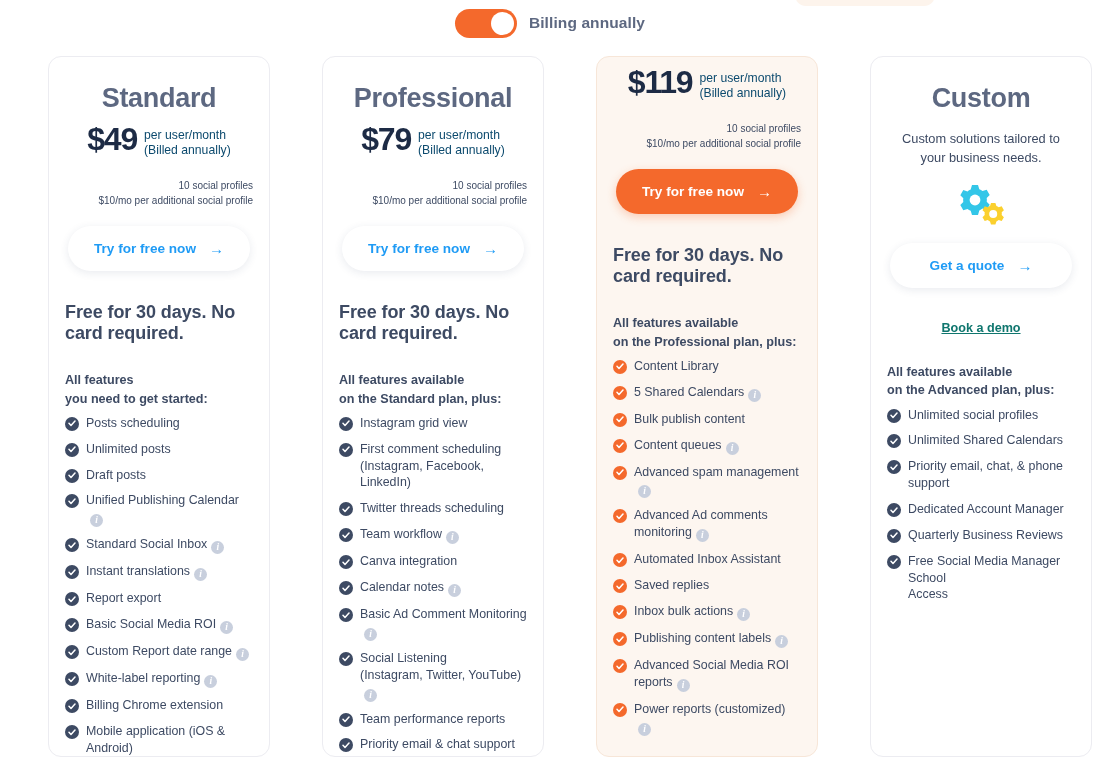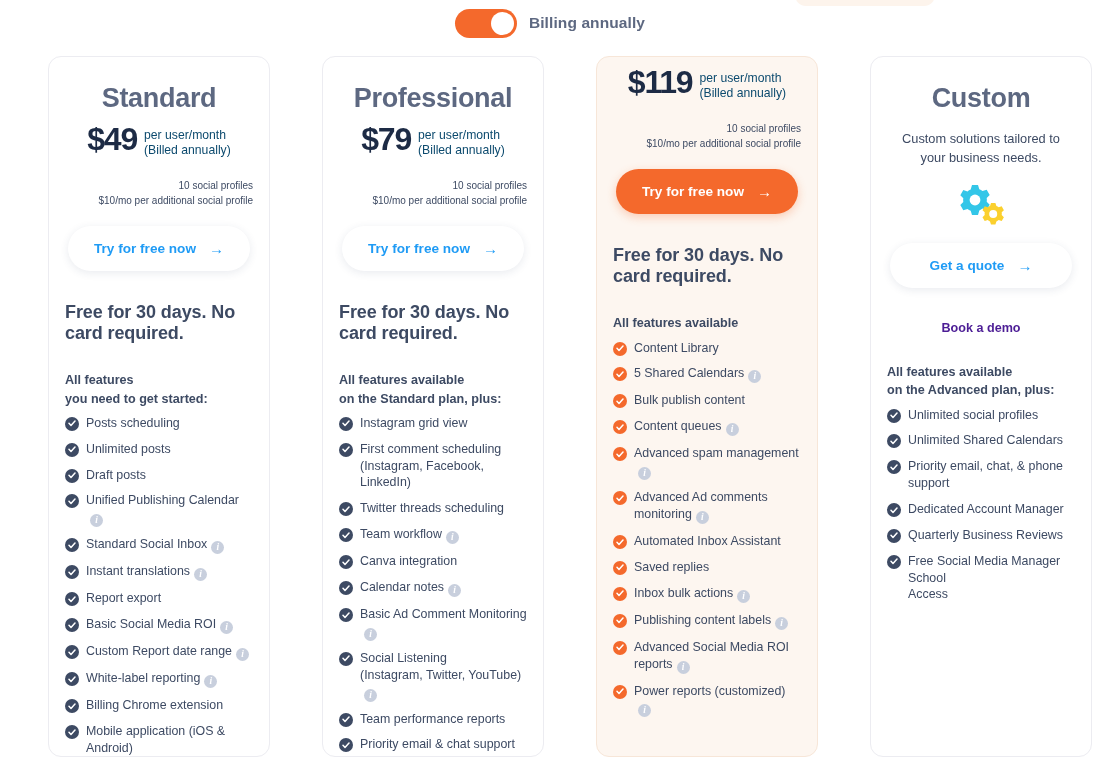--- a/index.html
+++ b/index.html
@@ -182,21 +182,22 @@
     letter-spacing: -.1px;
   }
 
   .demo-link-wrap {
     text-align: center;
     margin-top: 30px;
   }
   .demo-link {
     font-size: 12.6px;
     font-weight: bold;
-    color: #4c1d95;
+    color: #0f766e;
+    text-decoration: underline;
     cursor: pointer;
   }
 
   .features-head {
     font-size: 12.6px;
     font-weight: bold;
     color: #3d4a63;
     line-height: 1.45;
     margin-top: 27px;
   }
@@ -486,21 +487,21 @@
         <span class="price-note"><span>per user/month</span><br><span>(Billed annually)</span></span>
       </div>
       <div class="profiles"><span>10 social profiles</span><br><span>$10/mo per additional social profile</span></div>
       <div class="cta-wrap">
         <button class="cta filled">
           <span>Try for free now</span>
           <span class="arrow">→</span>
         </button>
       </div>
       <div class="trial-note">Free for 30 days. No card required.</div>
-      <div class="features-head"><span>All features available</span></div>
+      <div class="features-head"><span>All features available</span><span class="l2">on the Professional plan, plus:</span></div>
       <div class="feature-list">
         <div class="feature">
           <span class="check orange">
             <svg width="8" height="7" viewBox="0 0 8 7">
               <path d="M1 3.3 L3 5.4 L7 1.0" stroke="#fff" stroke-width="1.5" fill="none" stroke-linecap="round" stroke-linejoin="round"></path>
             </svg>
           </span>
           <span class="feat-text"><span>Content Library</span></span>
         </div>
         <div class="feature">

